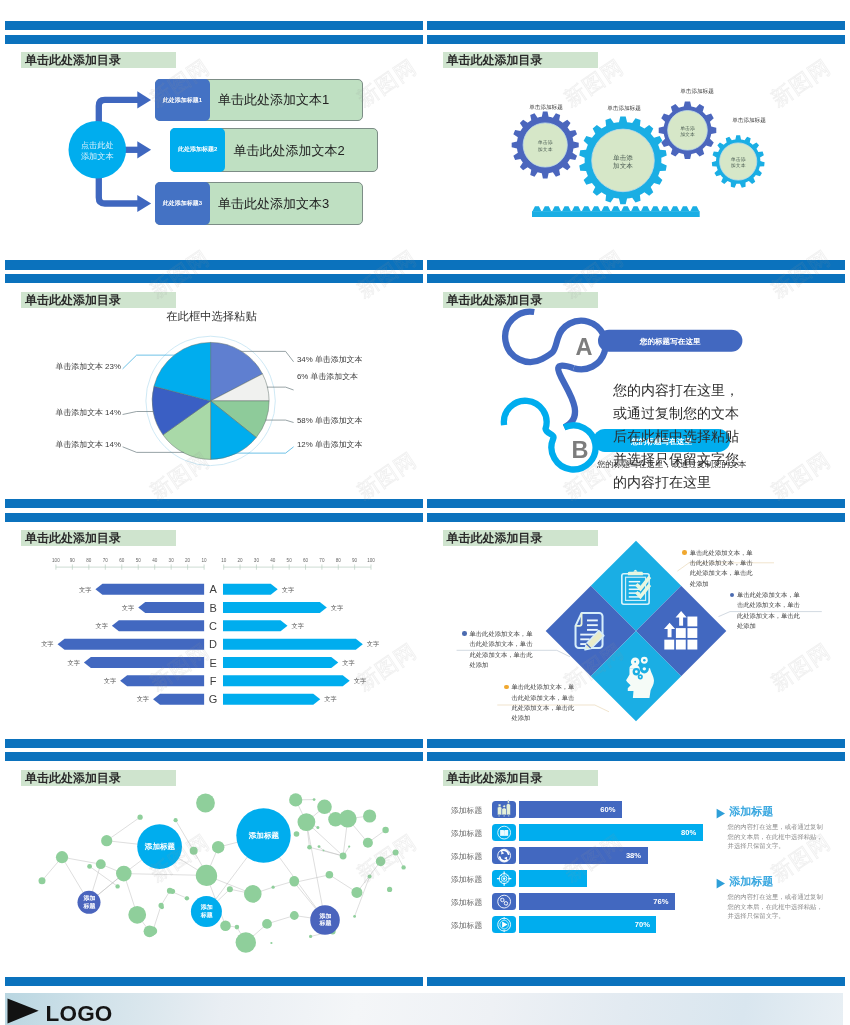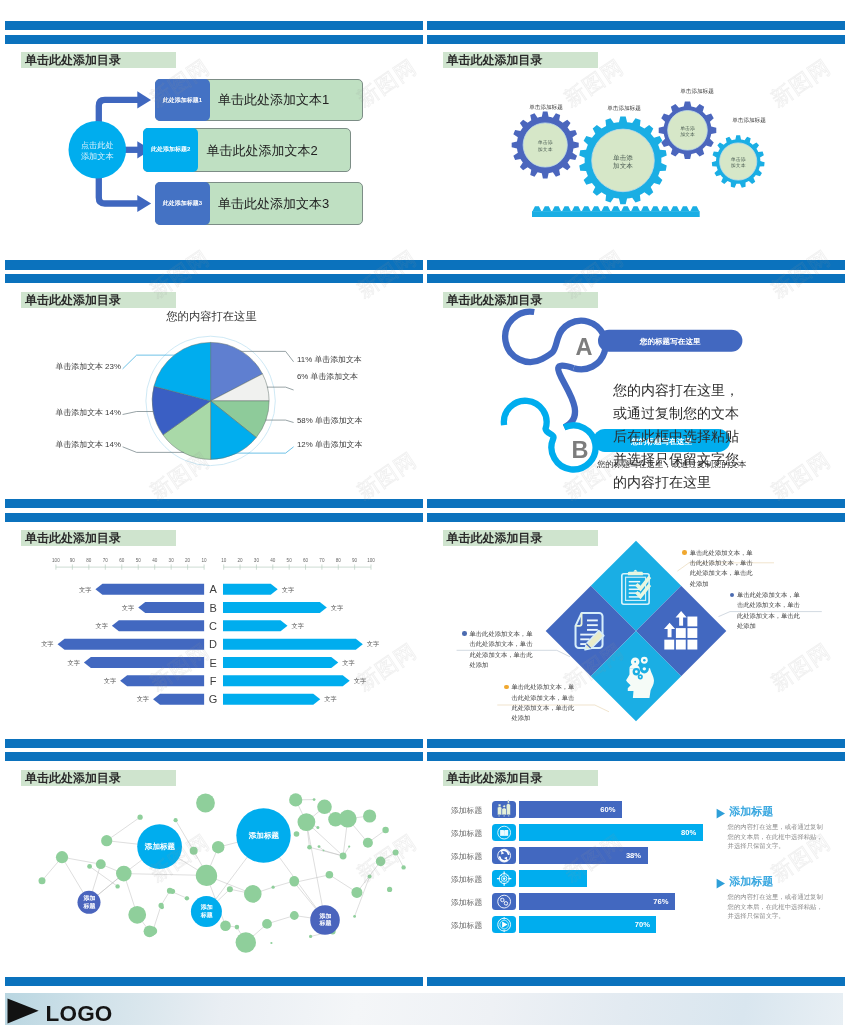--- a/index.html
+++ b/index.html
@@ -44,21 +44,21 @@
 <text x="92.30" y="87.10" fill="#d9f1fc" font-size="8.2" text-anchor="middle" font-family="Liberation Sans, sans-serif">点击此处</text>
 <text x="92.30" y="97.50" fill="#d9f1fc" font-size="8.2" text-anchor="middle" font-family="Liberation Sans, sans-serif">添加文本</text>
 </svg>
 <div class="abs" style="left:149.60px;top:58.00px;width:208.1px;height:41.80px;">
         <div class="abs" style="left:0;top:0;width:208.1px;height:41.80px;background:#bfe0c2;border:0.7px solid #7c8d86;border-radius:5px;box-sizing:border-box;"></div>
         <div class="abs" style="left:0;top:0;width:54.7px;height:41.80px;background:#4472c4;border-radius:5px;display:flex;align-items:center;justify-content:center;">
           <span style="font-size:6.0px;color:#fff;font-weight:700;">此处添加标题1</span>
         </div>
         <div class="abs" style="left:63px;top:50%;transform:translateY(-50%);font-size:13.0px;color:#222;">单击此处添加文本1</div>
       </div>
-<div class="abs" style="left:138px;top:107.20px;width:208.1px;height:46px;">
+<div class="abs" style="left:165px;top:107.20px;width:208.1px;height:46px;">
         <div class="abs" style="left:0;top:0;width:208.1px;height:43.20px;background:#bfe0c2;border:0.7px solid #7c8d86;border-radius:5px;box-sizing:border-box;"></div>
         <div class="abs" style="left:0;top:0;width:54.7px;height:43.20px;background:#00ADEE;border-radius:5px;display:flex;align-items:center;justify-content:center;">
           <span style="font-size:6.0px;color:#fff;font-weight:700;">此处添加标题2</span>
         </div>
         <div class="abs" style="left:63px;top:50%;transform:translateY(-50%);font-size:13.0px;color:#222;">单击此处添加文本2</div>
       </div>
 <div class="abs" style="left:149.60px;top:160.90px;width:208.1px;height:43.20px;">
         <div class="abs" style="left:0;top:0;width:208.1px;height:43.20px;background:#bfe0c2;border:0.7px solid #7c8d86;border-radius:5px;box-sizing:border-box;"></div>
         <div class="abs" style="left:0;top:0;width:54.7px;height:43.20px;background:#4472c4;border-radius:5px;display:flex;align-items:center;justify-content:center;">
           <span style="font-size:6.0px;color:#fff;font-weight:700;">此处添加标题3</span>
@@ -123,25 +123,25 @@
 <path d="M 205.60 115.90 L 148.94 101.35 A 58.5 58.5 0 0 1 205.60 57.40 Z" fill="#00ADEE" stroke="#5e6f68" stroke-width="0.5"></path>
 <circle cx="205.6" cy="115.9" r="64.7" fill="none" stroke="#c3e3f2" stroke-width="0.8"></circle>
 <path d="M 235.64 66.39 L 280.60 66.39 L 288.60 76.80" fill="none" stroke="#6b7b80" stroke-width="0.7"></path>
 <path d="M 261.86 102.13 L 280.60 102.13 L 288.60 105.00" fill="none" stroke="#6b7b80" stroke-width="0.7"></path>
 <path d="M 260.24 135.09 L 280.60 135.09 L 288.60 137.50" fill="none" stroke="#6b7b80" stroke-width="0.7"></path>
 <path d="M 230.67 168.11 L 280.60 168.11 L 288.60 161.80" fill="none" stroke="#2fa8dd" stroke-width="0.7"></path>
 <path d="M 170.10 70.14 L 131.60 70.14 L 117.60 83.90" fill="none" stroke="#2fa8dd" stroke-width="0.7"></path>
 <path d="M 148.66 126.50 L 131.60 126.50 L 117.60 129.50" fill="none" stroke="#6b7b80" stroke-width="0.7"></path>
 <path d="M 179.08 167.39 L 131.60 167.39 L 117.60 161.80" fill="none" stroke="#6b7b80" stroke-width="0.7"></path>
 </svg>
-<div class="txt nw" style="left:106.10px;top:48.80px;width:200px;text-align:center;font-size:11.3px;color:#333;">您的内容打在这里</div>
+<div class="txt nw" style="left:106.10px;top:48.80px;width:200px;text-align:center;font-size:11.3px;color:#333;">在此框中选择粘贴</div>
 <div class="txt nw" style="left:50.20px;top:102.00px;font-size:7.9px;color:#3a3a3a;">单击添加文本 23%</div>
 <div class="txt nw" style="left:50.20px;top:147.60px;font-size:7.9px;color:#3a3a3a;">单击添加文本 14%</div>
 <div class="txt nw" style="left:50.20px;top:179.90px;font-size:7.9px;color:#3a3a3a;">单击添加文本 14%</div>
-<div class="txt nw" style="left:291.60px;top:94.60px;font-size:7.9px;color:#3a3a3a;">11% 单击添加文本</div>
+<div class="txt nw" style="left:291.60px;top:94.60px;font-size:7.9px;color:#3a3a3a;">34% 单击添加文本</div>
 <div class="txt nw" style="left:291.60px;top:112px;font-size:7.9px;color:#3a3a3a;">6% 单击添加文本</div>
 <div class="txt nw" style="left:291.60px;top:155.40px;font-size:7.9px;color:#3a3a3a;">58% 单击添加文本</div>
 <div class="txt nw" style="left:291.60px;top:179.70px;font-size:7.9px;color:#3a3a3a;">12% 单击添加文本</div>
 </div>
 <div class="slide" style="left:427.0px;top:260.4px;">
 <div class="topbar" style="top:0px;height:9.3px;"></div>
 <div class="topbar" style="top:13.7px;height:9.0px;"></div>
 <div class="titlebox" style="left:15.6px;top:31.2px;width:155.2px;height:16.0px;">
         <span class="t">单击此处添加目录</span>
       </div>

